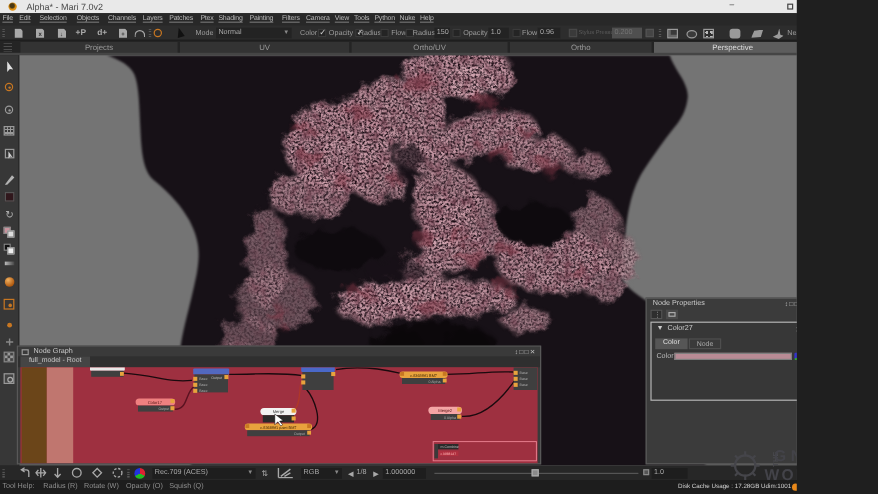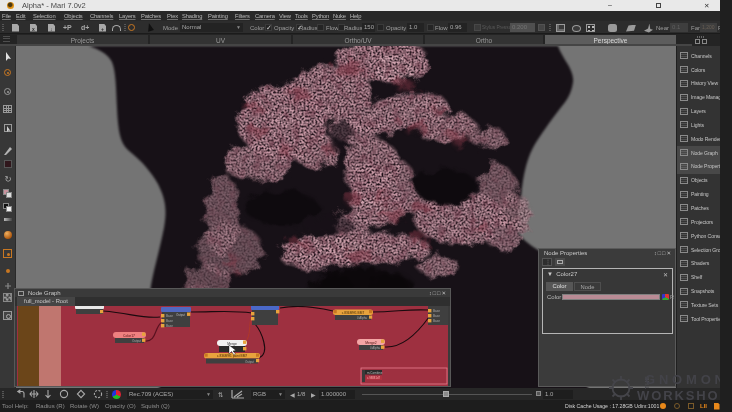--- a/index.html
+++ b/index.html
@@ -1,17 +1,17 @@
 <!DOCTYPE html>
 <html><head>
 <meta charset="utf-8">
 <style>
 * { margin:0; padding:0; box-sizing:border-box; }
 html,body { width:732px; height:412px; overflow:hidden; background:#1f1f1f; font-family:"Liberation Sans", sans-serif; }
-#app { position:relative; width:720px; height:412px; overflow:hidden;padding-left:19px; }
+#app { position:relative; width:664px; height:412px; overflow:hidden;padding-left:19px; }
 .abs { position:absolute; }
 .txt { white-space:nowrap; }
 svg text { font-family:"Liberation Sans", sans-serif; }
 #titlebar { left:0; top:0; width:732px; height:11px; background:#e9e9e9; }
 #menubar { left:0; top:11px; width:732px; height:10px; background:#282828; }
 .mi { position:absolute; top:2px; font-size:5.8px; color:#b9b9b9; letter-spacing:-0.15px; text-decoration:underline solid rgba(185,185,185,0.5) 0.5px; text-underline-offset:1px; }
 #toolbar { left:0; top:21px; width:732px; height:13px; background:#2d2d2d; border-bottom:1px solid #1b1b1b; }
 .tlabel { position:absolute; top:3.5px; font-size:6px; color:#9d9d9d; }
 .tfield { position:absolute; top:2px; height:9px; background:#232323; color:#a9a9a9; font-size:6px; line-height:9px; padding:0 2px; }
 .cbox { position:absolute; top:3px; width:6.5px; height:6.5px; background:#242424; border:1px solid #3a3a3a; color:#cccccc; font-size:7px; line-height:5px; text-align:center; }

